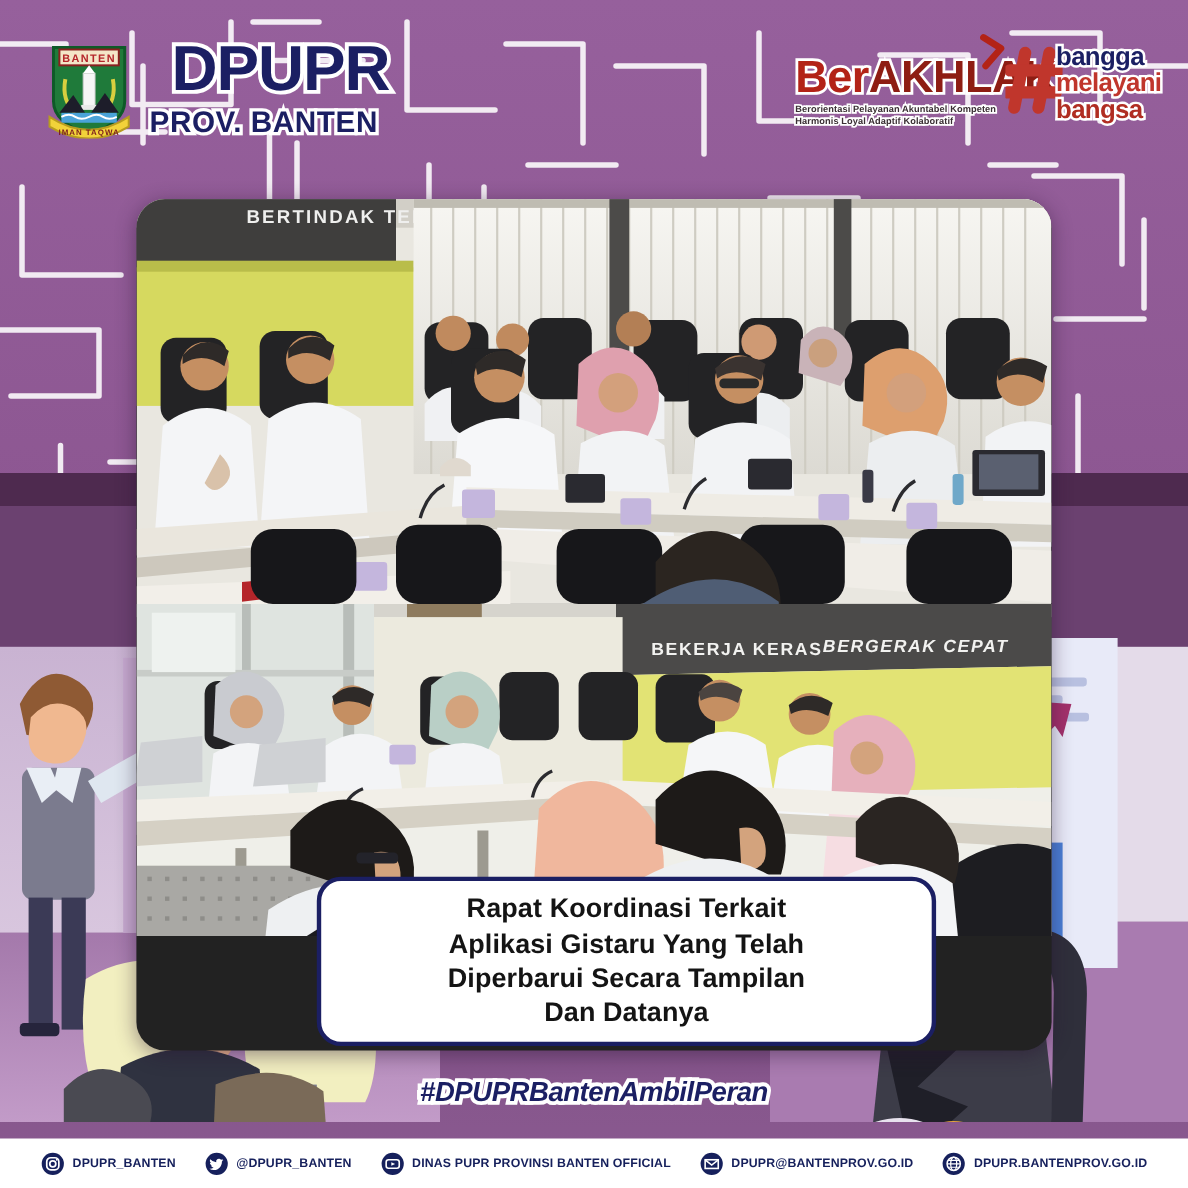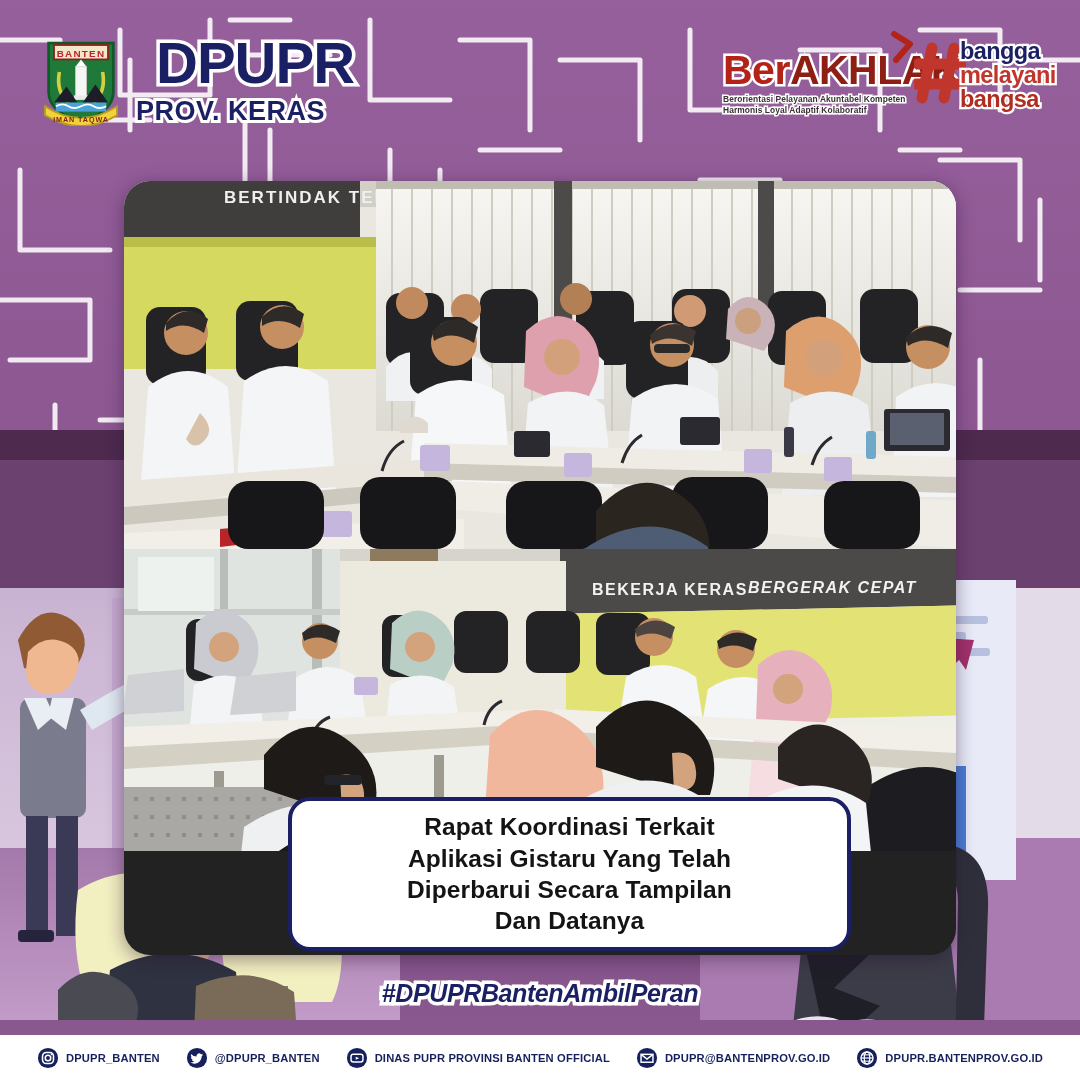--- a/index.html
+++ b/index.html
@@ -652,21 +652,21 @@
 
       <rect x="22" y="74" width="56" height="10" fill="#4aa3d8"></rect>
       <path d="M22 78 q8 -4 14 0 t14 0 t14 0 t14 0" stroke="#ffffff" stroke-width="2" fill="none"></path>
 
       <path d="M10 78 Q50 104 90 78 L90 88 Q50 112 10 88 Z" fill="#f2d23a" stroke="#b79c20" stroke-width="2"></path>
       <text x="50" y="96" text-anchor="middle" font-family="Liberation Sans, sans-serif" font-size="8" font-weight="bold" fill="#7a1d1d" letter-spacing="1">IMAN TAQWA</text>
     </svg>
 
     <div class="brand">
       <div class="brand-main">DPUPR</div>
-      <div class="brand-sub">PROV. KERAS</div>
+      <div class="brand-sub">PROV. BANTEN</div>
     </div>
 
     <div class="berakhlak">
       <svg class="tick" viewBox="0 0 24 34">
         <path d="M4 4 L20 14 L6 30" fill="none" stroke="#b32317" stroke-width="6" stroke-linecap="round" stroke-linejoin="round"></path>
       </svg>
       <div class="berakhlak-word"><span>Ber</span><span class="dark">AKHLAK</span></div>
       <div class="berakhlak-tag">
         <div>Berorientasi Pelayanan Akuntabel Kompeten</div>
         <div>Harmonis Loyal Adaptif Kolaboratif</div>

